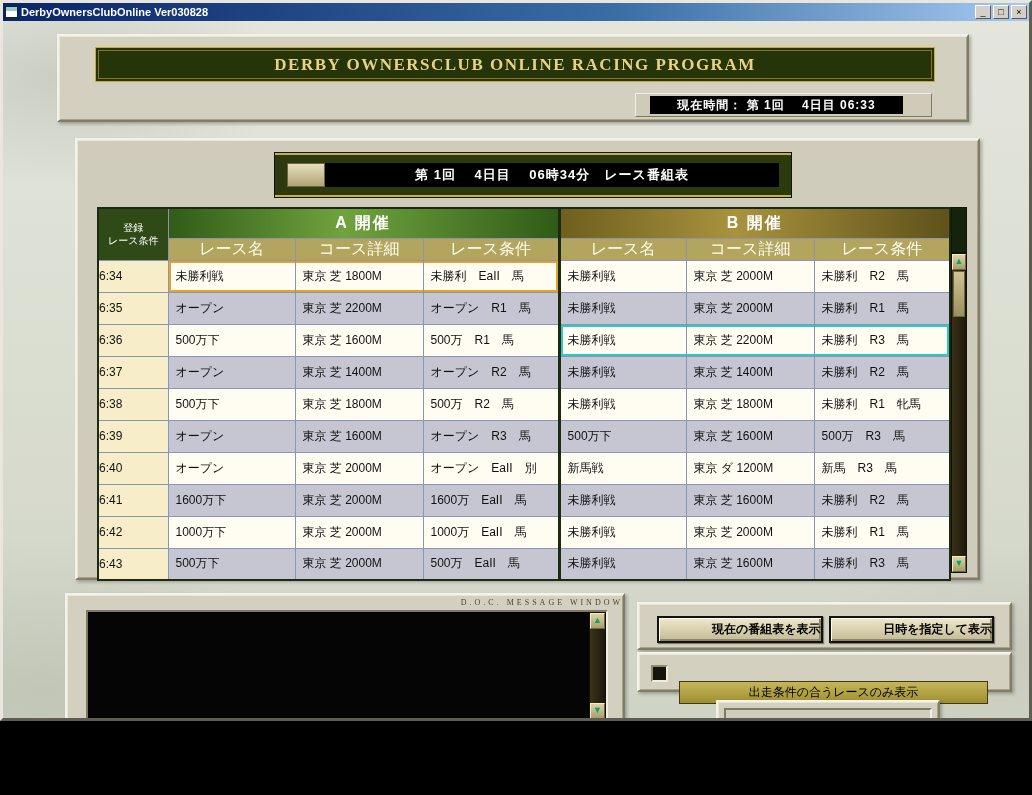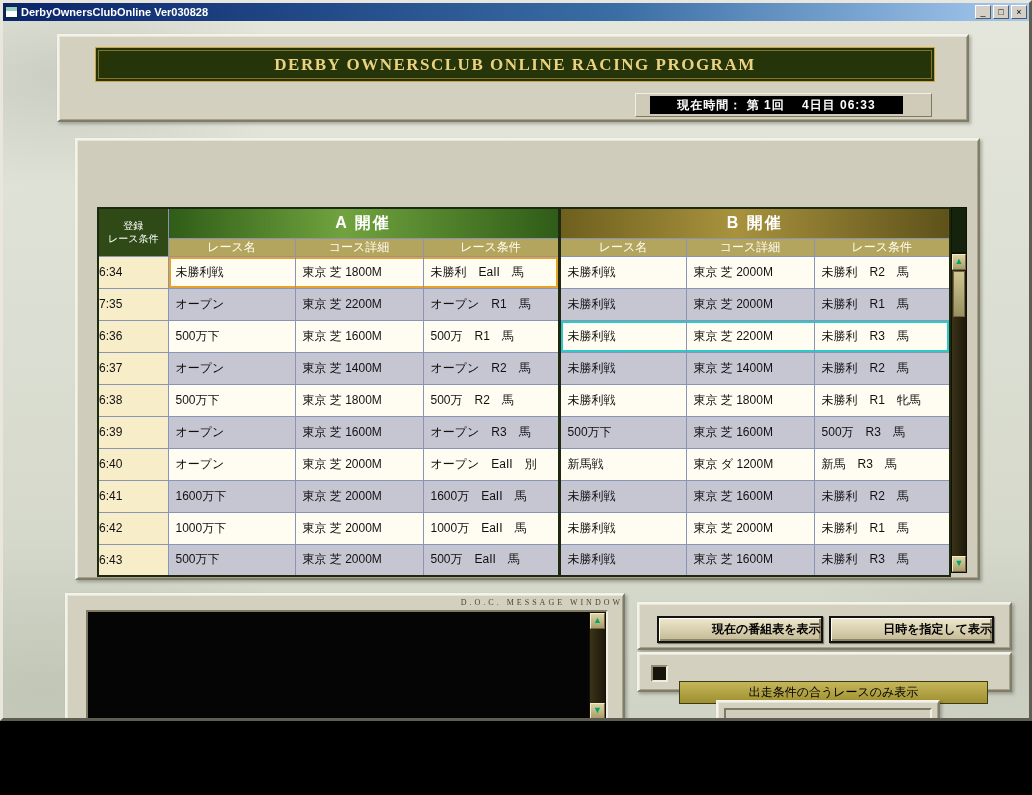--- a/index.html
+++ b/index.html
@@ -86,21 +86,21 @@
     flex:1; height:24px; background:#000; color:#fff; font-size:13px; font-weight:bold;
     display:flex; align-items:center; justify-content:center; letter-spacing:1px; white-space:nowrap;
   }
   .table-wrap { position:absolute; left:20px; top:67px; width:870px; height:366px; display:flex; }
 
   table.race-table { border-collapse:collapse; table-layout:fixed; width:852px; border:2px solid #1e2a10; background:#fffdf2; }
   .race-table th, .race-table td { border:1px solid #8a94b4; overflow:hidden; white-space:nowrap; }
   .th-time { background:#2f4a16; color:#fff; font-size:10px; font-weight:normal; line-height:1.35; border:1px solid #1e2a10; }
   .th-a { background:linear-gradient(90deg,#2f5c17,#70a33e 45%,#2f5c17); color:#fff; font-size:16px; font-weight:bold; height:30px; border:1px solid #1e2a10; letter-spacing:2px; }
   .th-b { background:linear-gradient(90deg,#6d5f1d,#a8923d 45%,#5e521a); color:#fff; font-size:16px; font-weight:bold; height:30px; border:1px solid #1e2a10; letter-spacing:2px; }
-  .subhead th { background:#b3a55e; color:#fffdf0; font-size:12px; font-weight:normal; height:16px; }
+  .subhead th { background:#b3a55e; color:#fffdf0; font-size:16px; font-weight:normal; height:16px; }
   .race-table td { font-size:12px; color:#111; height:32px; padding:0 4px 0 7px; }
   td.time-cell { background:#f7eec9; text-align:left; padding:0; }
   .row-cream td:not(.time-cell) { background:#fffdf2; }
   .row-gray td:not(.time-cell) { background:#c6c6d3; }
   .b-start { border-left:3px solid #1e2a10 !important; }
   td.sel-a { --selc: var(--selection-a, #e8a327); }
   td.sel-b { --selc: var(--selection-b, #2cc9c9); }
   td.sel-first { box-shadow: inset 0 2px 0 var(--selc), inset 0 -2px 0 var(--selc), inset 2px 0 0 var(--selc); }
   td.sel-mid   { box-shadow: inset 0 2px 0 var(--selc), inset 0 -2px 0 var(--selc); }
   td.sel-last  { box-shadow: inset 0 2px 0 var(--selc), inset 0 -2px 0 var(--selc), inset -2px 0 0 var(--selc); }
@@ -172,20 +172,24 @@
     <div class="panel-raised header-panel">
       <div class="banner">
         <span>DERBY OWNERSCLUB ONLINE  RACING PROGRAM</span>
       </div>
       <div class="time-panel">
         <div class="time-display">現在時間： 第 1回　 4日目  06:33</div>
       </div>
     </div>
 
     <div class="panel-raised main-panel">
+      <div class="prog-title">
+        <div class="prog-cap"></div>
+        <div class="prog-display">第 1回　 4日目　 06時34分　レース番組表</div>
+      </div>
 
       <div class="table-wrap">
         <table class="race-table">
           <colgroup>
             <col style="width:70px">
               <col style="width:127px">
               <col style="width:128px">
               <col style="width:136px">
             <col style="width:127px">
               <col style="width:128px">
@@ -213,21 +217,21 @@
               <tr class="row-cream">
                 <td class="time-cell">6:34</td>
                 <td class="sel-a sel-first">未勝利戦</td>
                 <td class="sel-a sel-mid">東京 芝 1800M</td>
                 <td class="sel-a sel-last">未勝利　EaII　馬</td>
                 <td class="b-start">未勝利戦</td>
                 <td>東京 芝 2000M</td>
                 <td>未勝利　R2　馬</td>
               </tr>
               <tr class="row-gray">
-                <td class="time-cell">7:35</td>
+                <td class="time-cell">6:35</td>
                 <td>オープン</td>
                 <td>東京 芝 2200M</td>
                 <td>オープン　R1　馬</td>
                 <td class="b-start">未勝利戦</td>
                 <td>東京 芝 2000M</td>
                 <td>未勝利　R1　馬</td>
               </tr>
               <tr class="row-cream">
                 <td class="time-cell">6:36</td>
                 <td>500万下</td>

